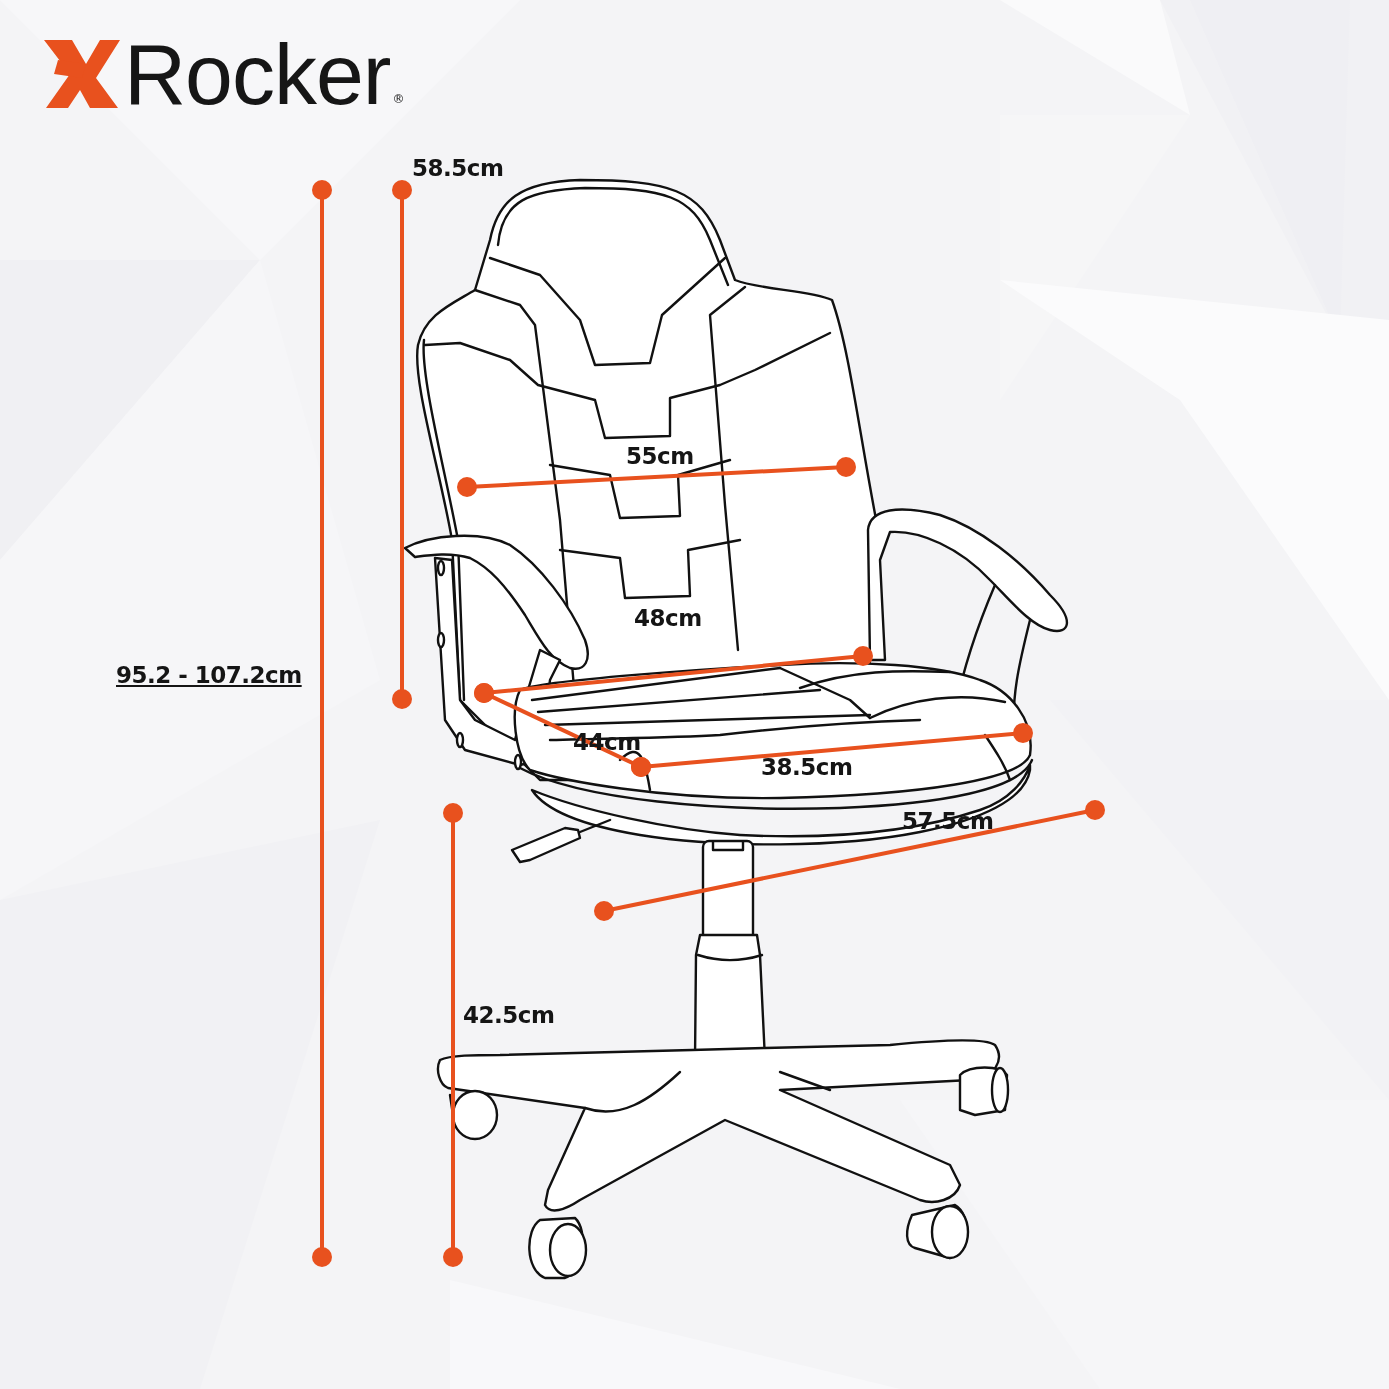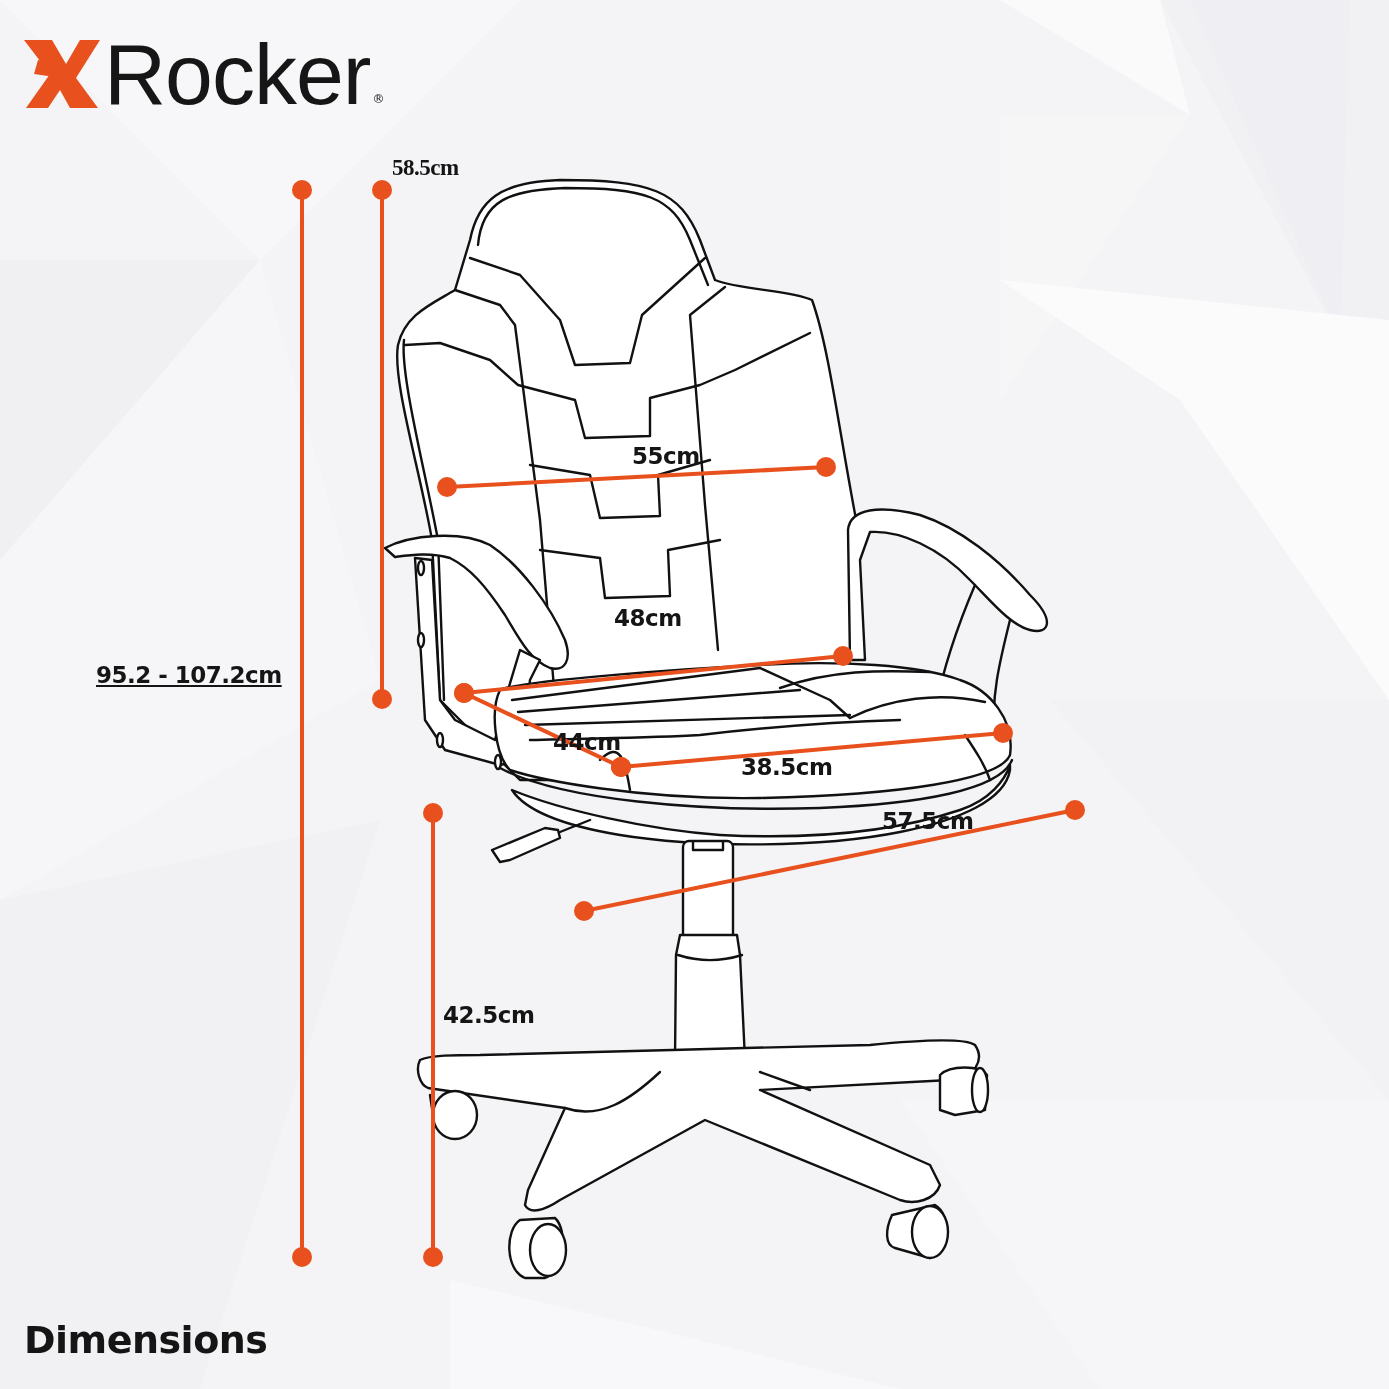--- a/index.html
+++ b/index.html
@@ -3,21 +3,21 @@
 <meta charset="utf-8">
 <style>
   html, body { margin: 0; padding: 0; }
   body {
     width: 1389px; height: 1389px; overflow: hidden;
     background: #f4f4f6;
     font-family: "DejaVu Sans", "Liberation Sans", sans-serif;
     position: relative;
   }
   .bg { position: absolute; inset: 0; }
-  .stage { position: absolute; inset: 0; }
+  .stage { position: absolute; inset: 0; margin-left: 20px; }
   .logo {
     position: absolute; left: 22px; top: 38px;
     display: flex; align-items: flex-end;
   }
   .logo-x { width: 80px; height: 72px; }
   .logo-word {
     font-family: "Liberation Sans", sans-serif;
     font-size: 86px; line-height: 72px; color: #161616;
     letter-spacing: -1px; margin-left: 2px; font-weight: 400;
   }
@@ -166,22 +166,21 @@
         <circle cx="1075" cy="810" r="10"></circle>
       </g>
       <g>
         <line x1="433" y1="813" x2="433" y2="1257"></line>
         <circle cx="433" cy="813" r="10"></circle>
         <circle cx="433" cy="1257" r="10"></circle>
       </g>
     </svg>
 
   <div class="dim-label" style="left:96px;top:662px;text-decoration:underline;">95.2 - 107.2cm</div>
-  <div class="dim-label" style="left:392px;top:155px;font-family:Liberation Serif, serif;">58.5cm</div>
-  <div class="dim-label" style="left:632px;top:443px;">55cm</div>
+  <div class="dim-label" style="left:392px;top:155px;">58.5cm</div>
+  <div class="dim-label" style="left:606px;top:443px;">55cm</div>
   <div class="dim-label" style="left:614px;top:605px;">48cm</div>
   <div class="dim-label" style="left:553px;top:729px;">44cm</div>
   <div class="dim-label" style="left:741px;top:754px;">38.5cm</div>
   <div class="dim-label" style="left:882px;top:808px;">57.5cm</div>
   <div class="dim-label" style="left:443px;top:1002px;">42.5cm</div>
 
-  <div class="page-title">Dimensions</div>
 </div>
 
 </body></html>

